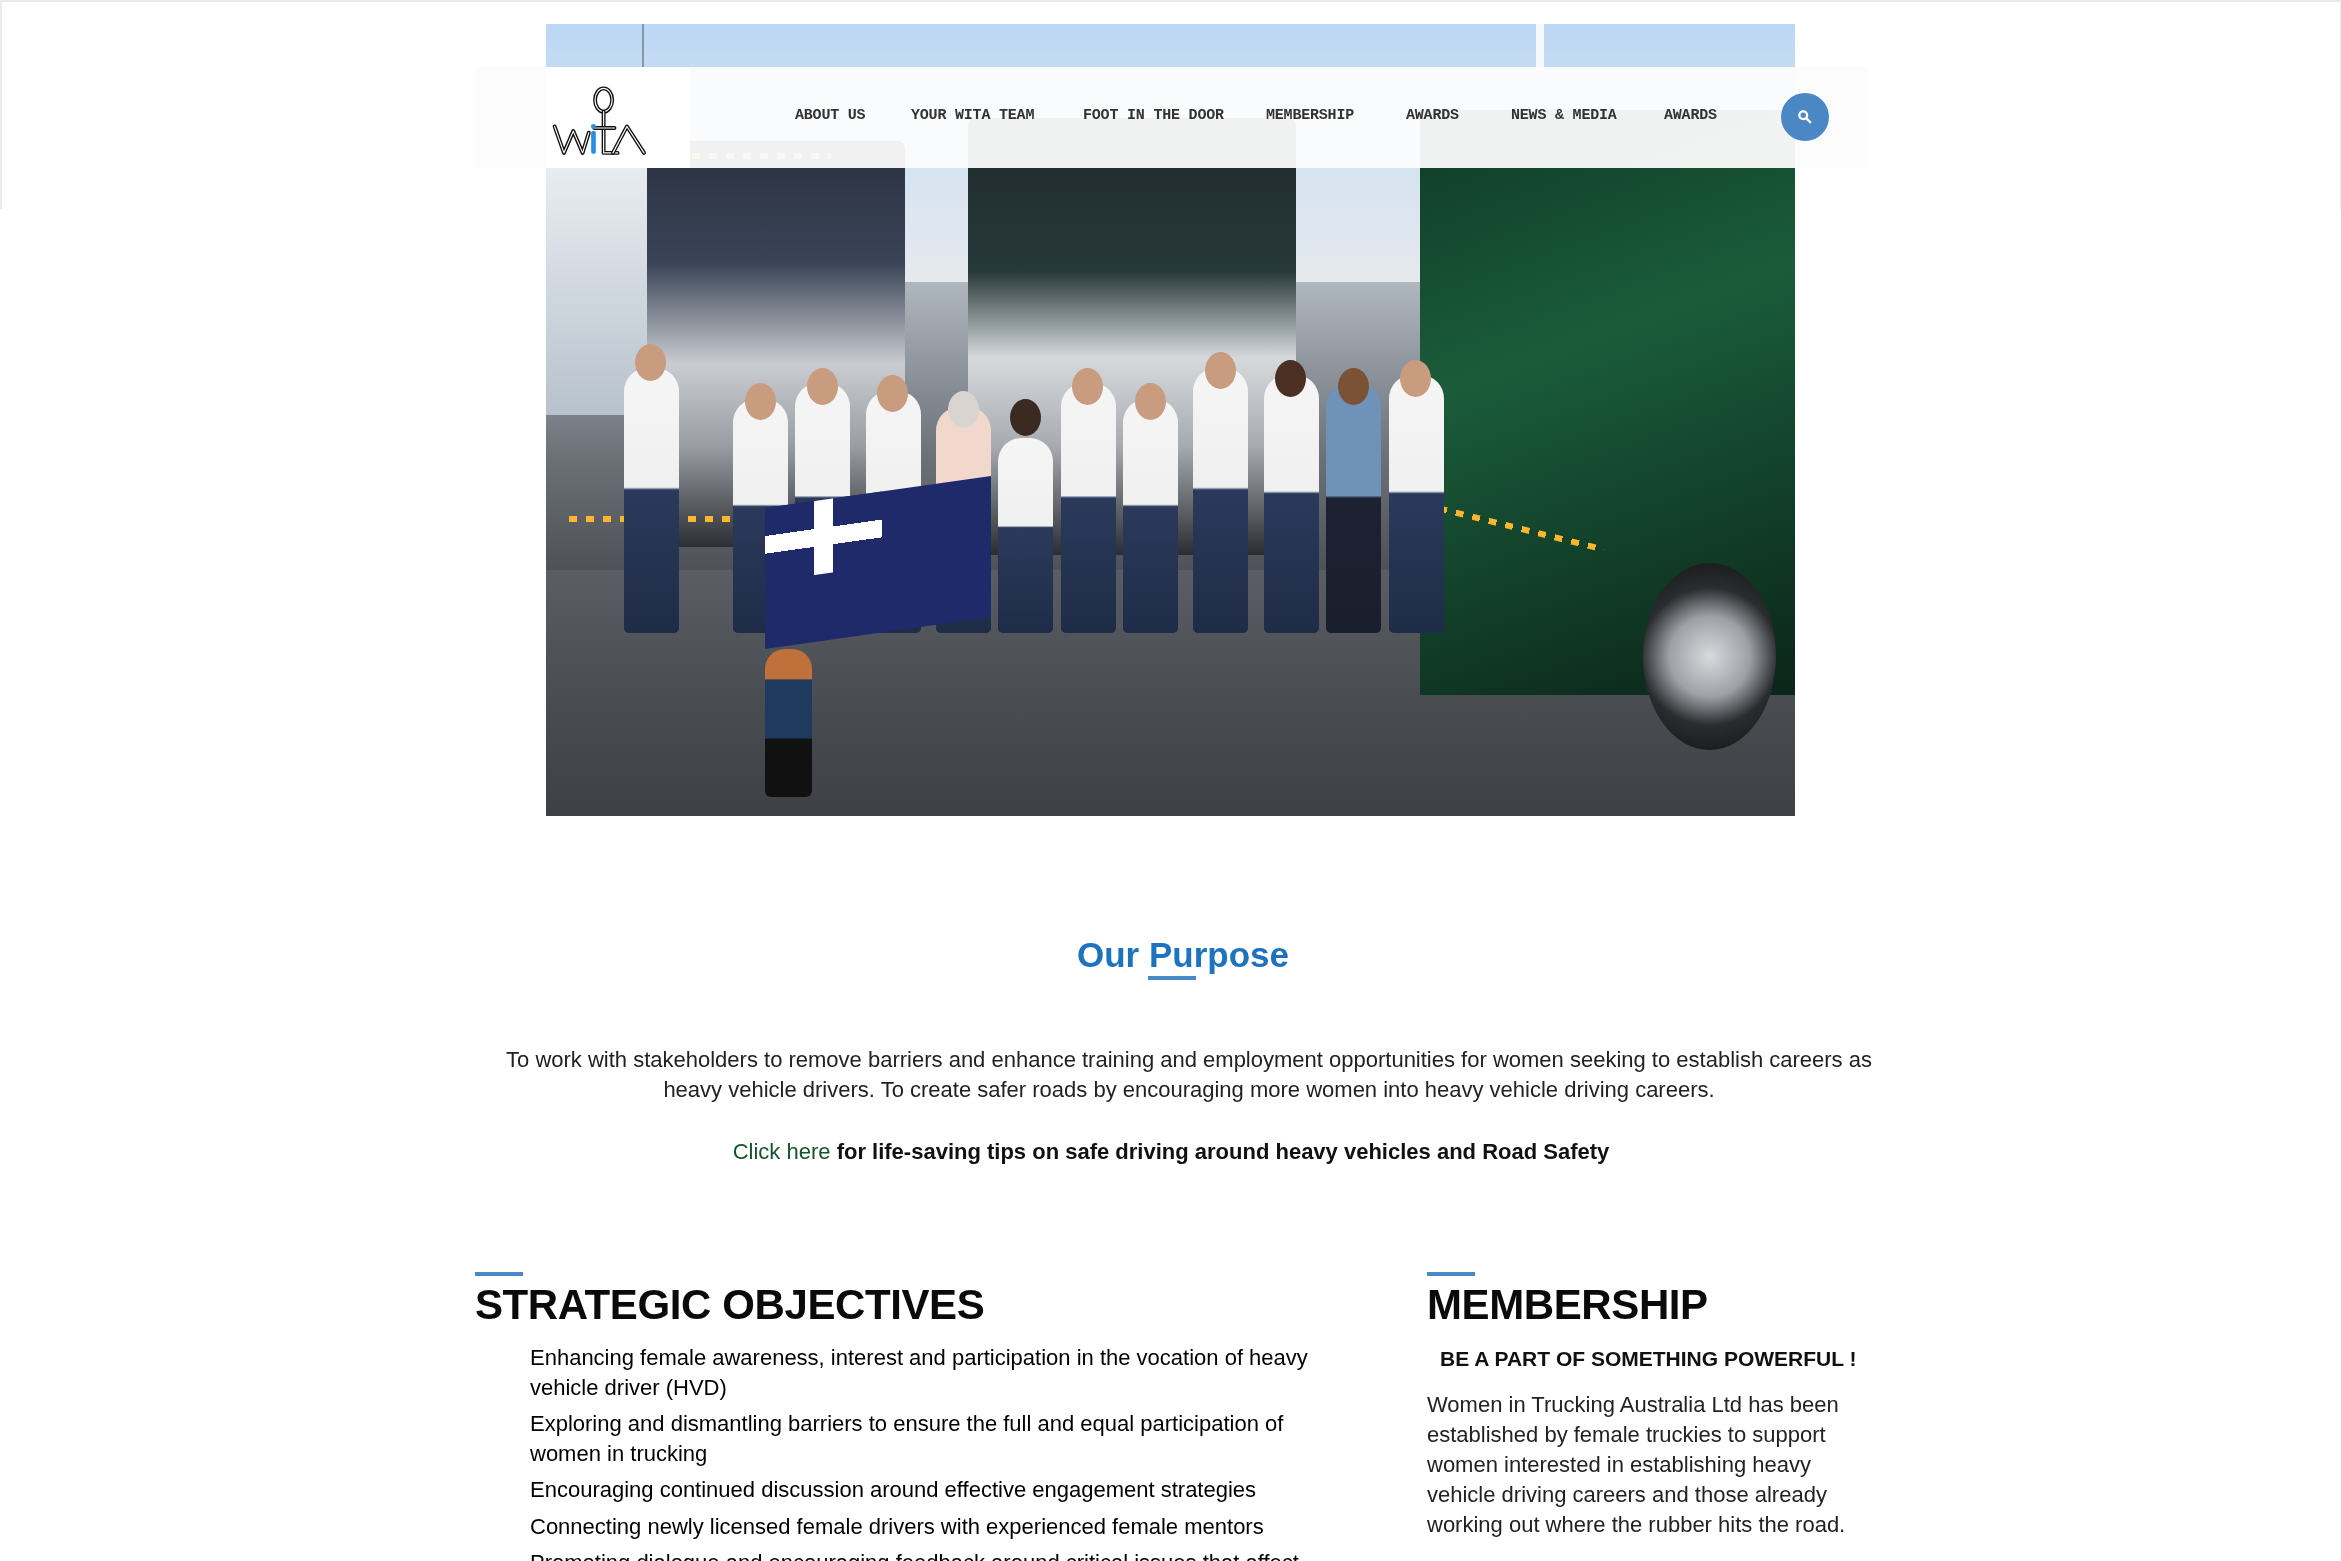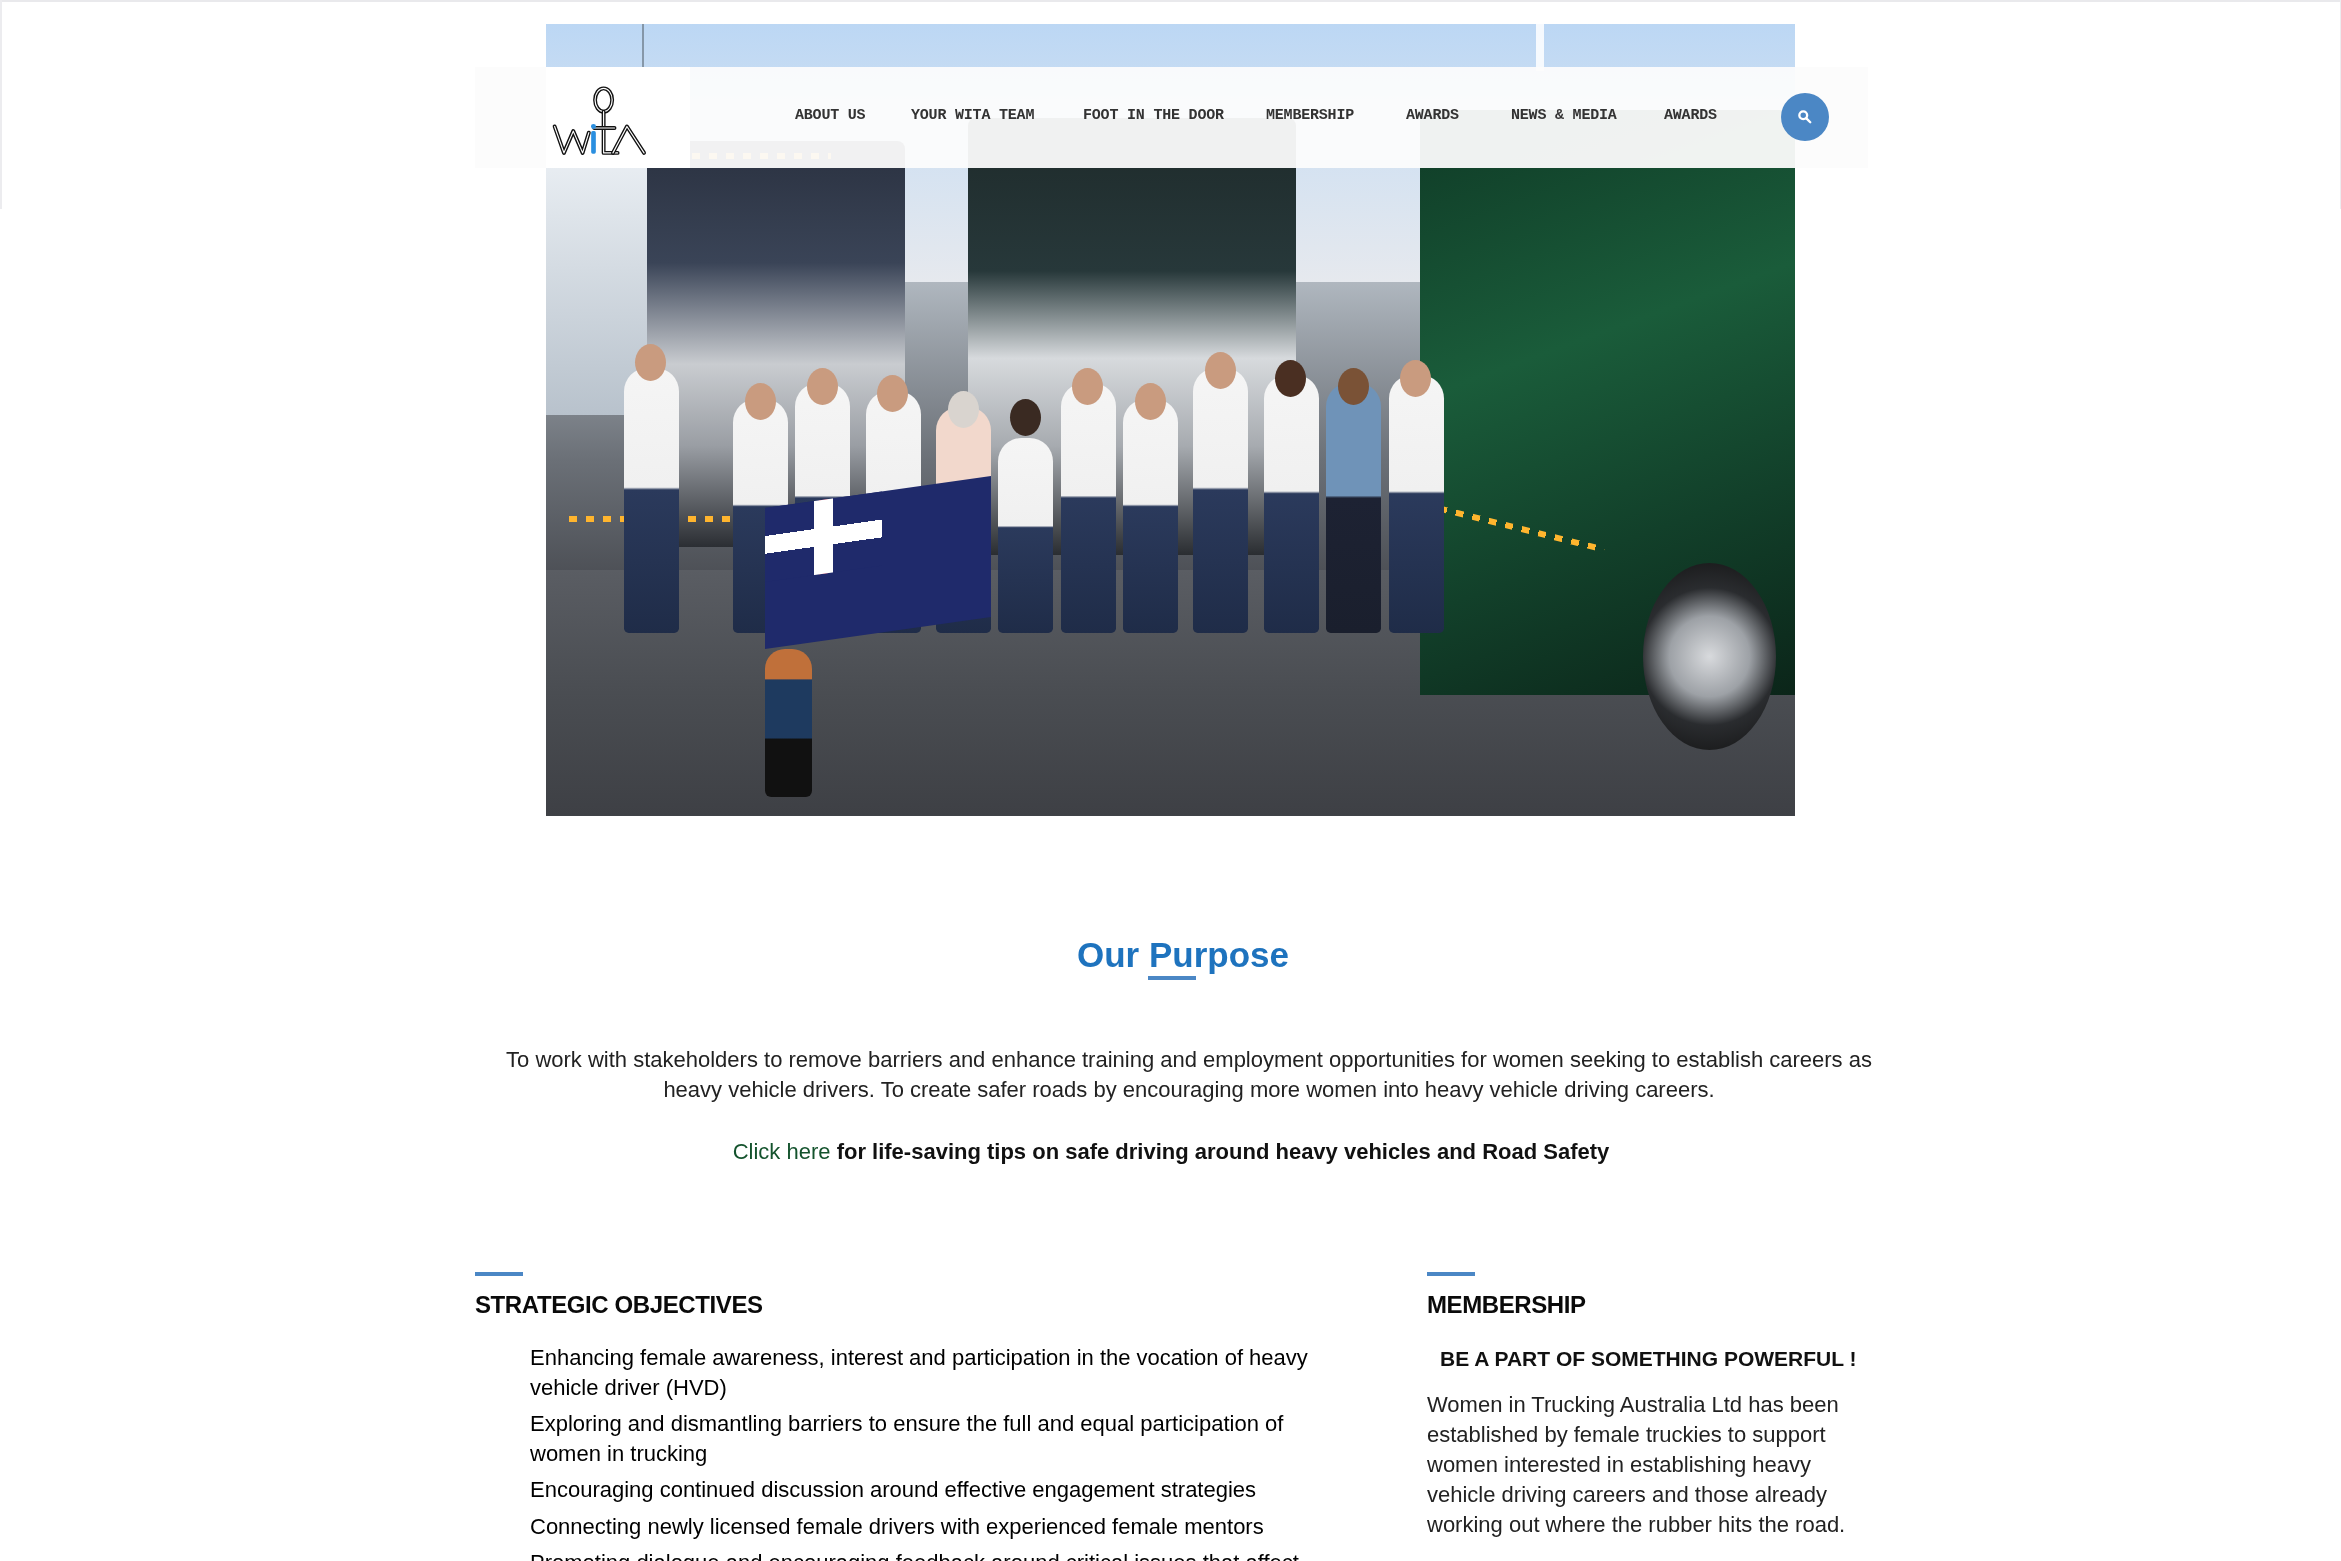--- a/index.html
+++ b/index.html
@@ -80,21 +80,21 @@
   }
   .purpose-link-line {
     position:absolute; left:0; width:2342px; top:1137px; text-align:center;
     font-size:22px; line-height:30px; color:#111; font-weight:bold;
   }
   .purpose-link-line .click { color:#14532d; font-weight:normal; cursor:pointer; }
 
   
   .bar { position:absolute; height:3.9px; background:#4b87c5; }
   .sec-heading {
-    position:absolute; font-size:24px; font-weight:900; color:#0a0a0a; line-height:44px; letter-spacing:-0.4px;
+    position:absolute; font-size:42px; font-weight:900; color:#0a0a0a; line-height:44px; letter-spacing:-0.4px;
   }
   .obj-list { position:absolute; left:530px; top:1343px; width:828px; margin:0; padding:0; list-style:none; }
   .obj-list li { font-size:22px; line-height:30px; color:#000000; margin:0 0 6.2px 0; }
   .member-tag { position:absolute; left:1440px; top:1343px; font-size:21px; font-weight:bold; color:#111; line-height:31px; }
   .member-text { position:absolute; left:1427px; top:1390px; width:445px; font-size:22px; line-height:30px; color:#222; }
 </style>
 </head>
 <body>
 
 <div class="frame-top"></div>

